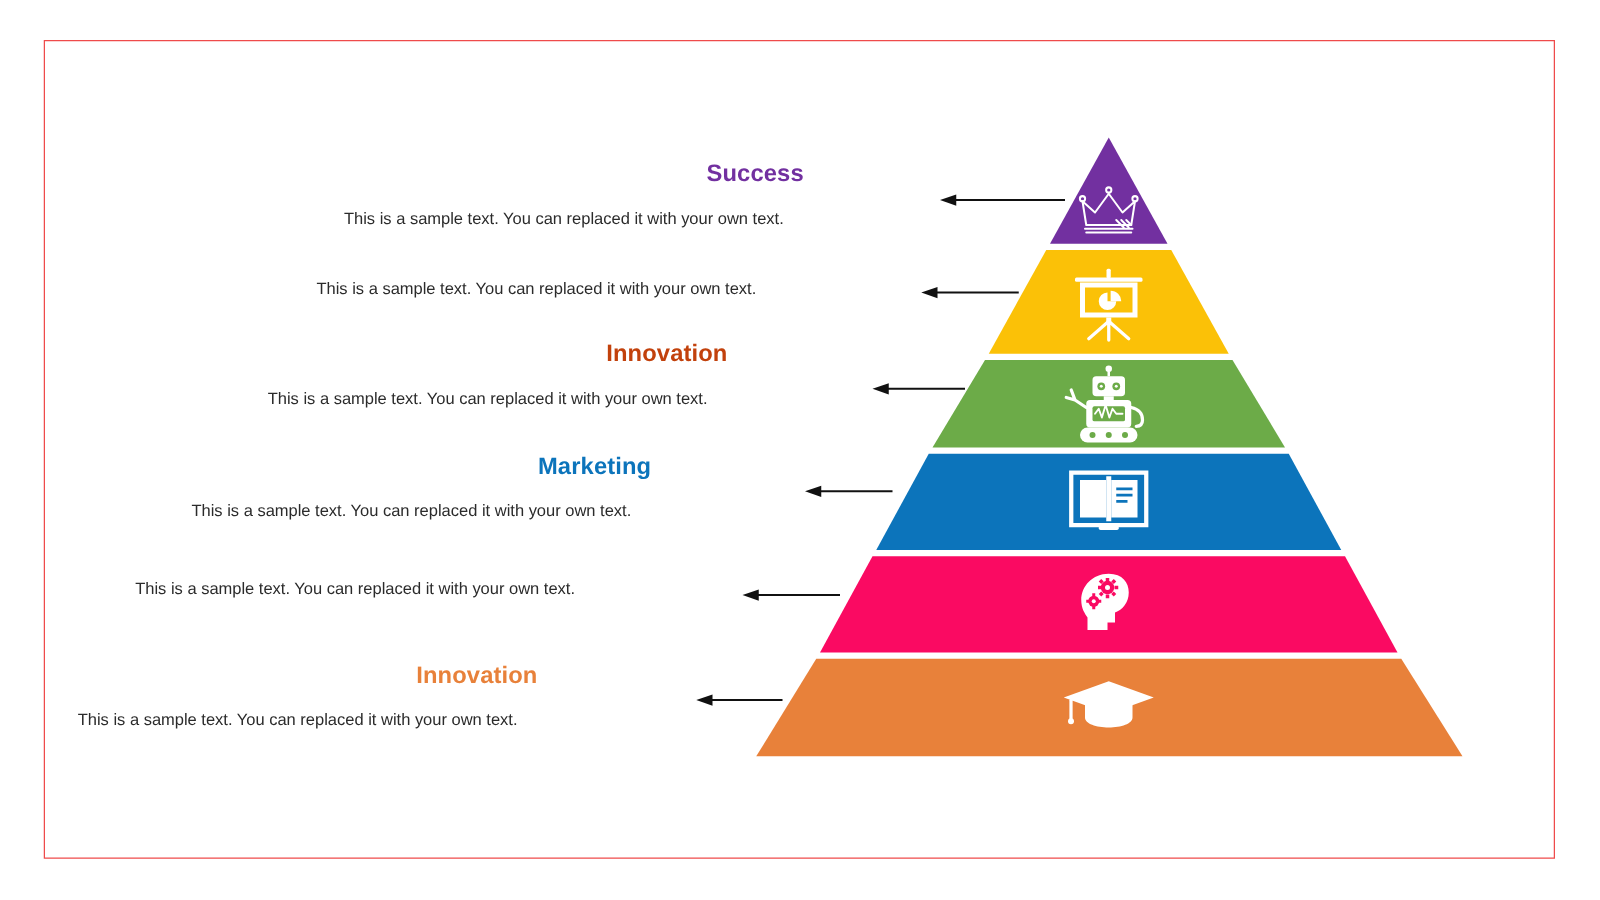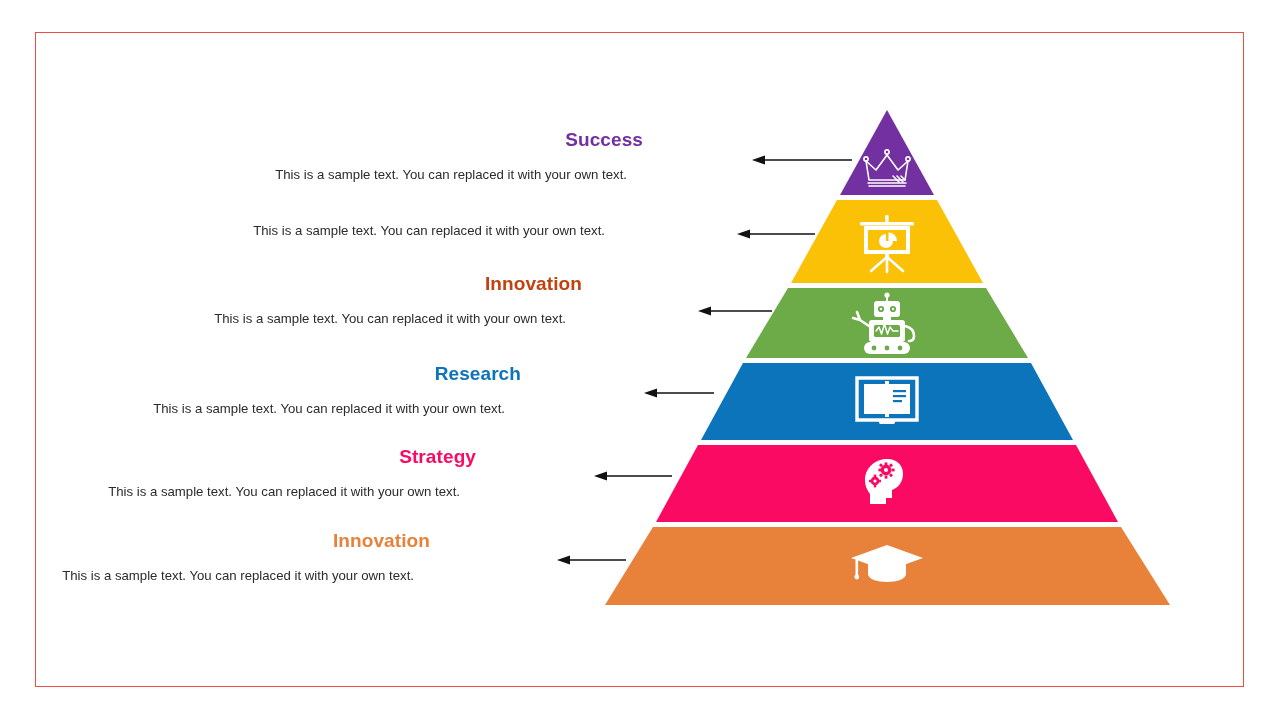--- a/index.html
+++ b/index.html
@@ -232,26 +232,25 @@
   <div class="row-text r1">
     <div class="row-desc">This is a sample text. You can replaced it with your own text.</div>
   </div>
 
   <div class="row-text r2">
     <div class="row-title" style="color:#c2410c">Innovation</div>
     <div class="row-desc">This is a sample text. You can replaced it with your own text.</div>
   </div>
 
   <div class="row-text r3">
-    <div class="row-title" style="color:#0c74bb">Research</div>
+    <div class="row-title" style="color:#0c74bb">Marketing</div>
     <div class="row-desc">This is a sample text. You can replaced it with your own text.</div>
   </div>
 
   <div class="row-text r4">
-    <div class="row-title" style="color:#fa0a62">Strategy</div>
     <div class="row-desc">This is a sample text. You can replaced it with your own text.</div>
   </div>
 
   <div class="row-text r5">
     <div class="row-title" style="color:#e8813a">Innovation</div>
     <div class="row-desc">This is a sample text. You can replaced it with your own text.</div>
   </div>
 
 </div>
 

